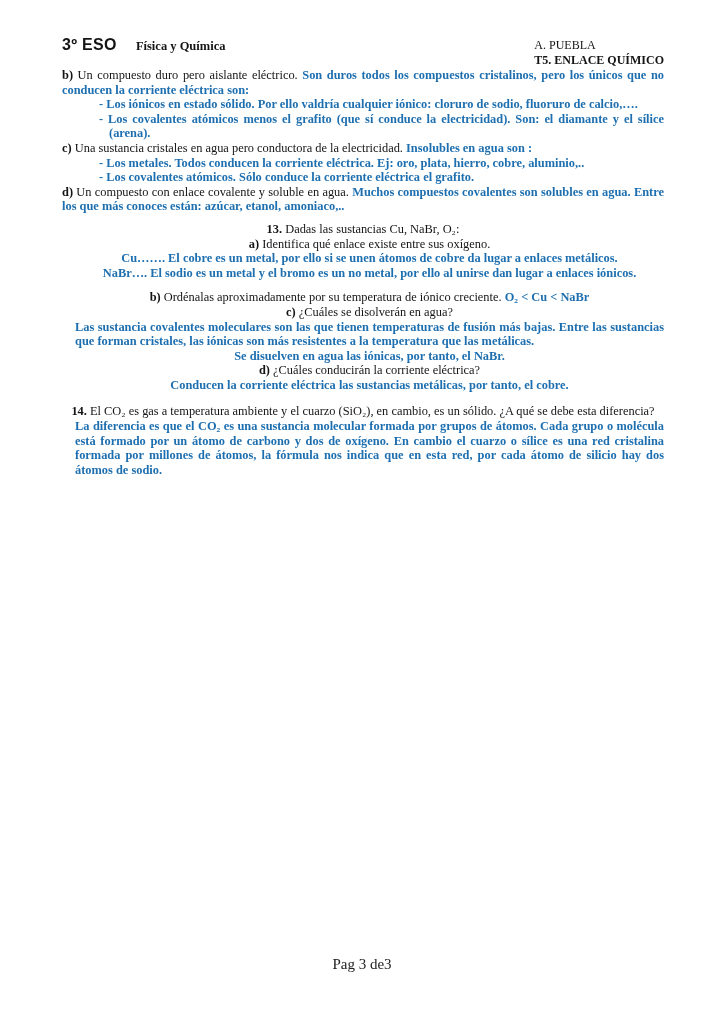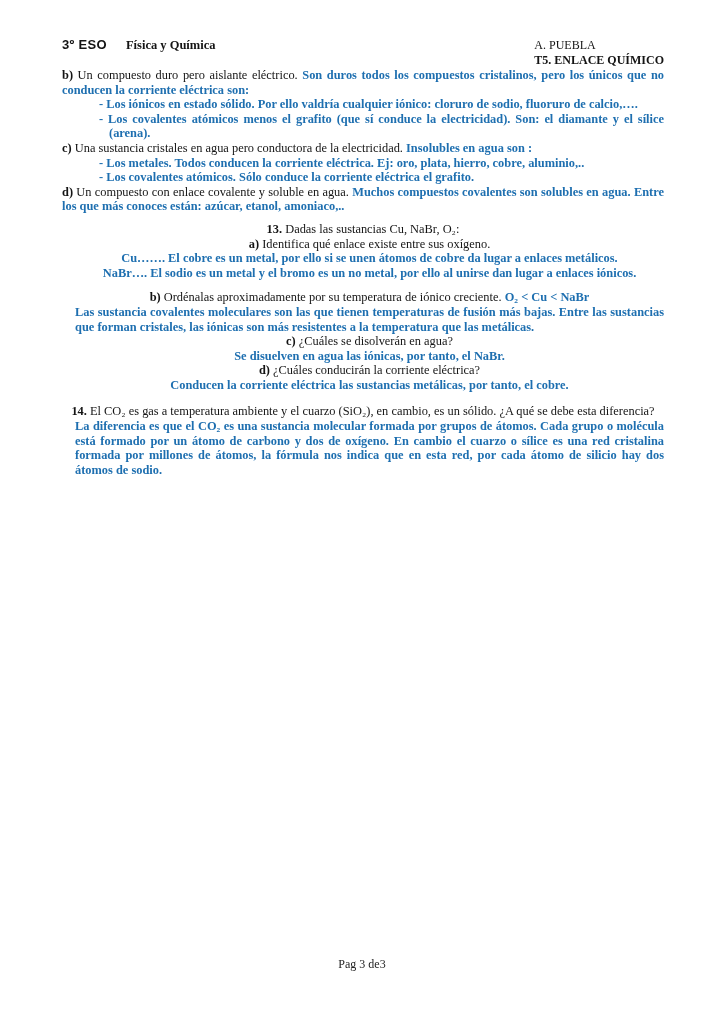--- a/index.html
+++ b/index.html
@@ -17,21 +17,21 @@
     font-size:12.4px;
     line-height:14.6px;
     color:var(--ink);
     background:#ffffff;
   }
   
   .hdr-row{display:flex;justify-content:space-between;align-items:flex-start;}
   .hdr-left{white-space:nowrap;}
   .course{
     font-family:"Liberation Sans","DejaVu Sans",sans-serif;
-    font-weight:bold;font-size:13px;letter-spacing:.3px;
+    font-weight:bold;font-size:16px;letter-spacing:.3px;
     margin-right:16px;
     margin-top:24px;
   }
   .subject{font-weight:bold;font-size:12.5px;}
   .hdr-right{text-align:left;font-size:12px;line-height:15px;}
   .unit{font-weight:bold;}
   h1.title{
     font-size:16.5px;line-height:20px;
     font-weight:bold;text-align:center;
     margin:3px 0 16px 0;
@@ -47,21 +47,21 @@
     text-indent:-10px;
     color:var(--blue);font-weight:bold;
   }
   .sub{margin-left:13px;}
   .gap-sm{margin-top:8px;}
   .gap-md{margin-top:10px;}
   .gap-lg{margin-top:12px;}
   
   .footer{
     position:absolute;left:0;right:0;bottom:52px;
-    text-align:center;font-size:12px;color:#222;
+    text-align:center;font-size:15px;color:#222;
   }
 </style>
 </head>
 <body>
 
 <div class="sheet">
 
   <div class="hdr-row">
     <div class="hdr-left">
       <span class="course">3º ESO</span>
@@ -97,24 +97,24 @@
     </p>
     <p class="sub">
       <span class="q-marker">a)</span><span> Identifica qué enlace existe entre sus oxígeno.</span>
     </p>
     <p class="sub answer">Cu……. El cobre es un metal, por ello si se unen átomos de cobre da lugar a enlaces metálicos.</p>
     <p class="sub answer">NaBr…. El sodio es un metal y el bromo es un no metal, por ello al unirse dan lugar a enlaces iónicos.</p>
 
     <p class="sub gap-md">
       <span class="q-marker">b)</span><span> Ordénalas aproximadamente por su temperatura de iónico creciente. </span><span class="answer">O₂ &lt;  Cu  &lt; NaBr</span>
     </p>
-    <p class="sub answer just"> Las sustancia covalentes moleculares son las que tienen temperaturas de fusión más bajas. Entre las sustancias que forman cristales, las iónicas son más resistentes a la temperatura que las metálicas.</p>
     <p class="sub">
       <span class="q-marker">c)</span><span> ¿Cuáles se disolverán en agua?</span>
     </p>
+    <p class="sub answer just"> Las sustancia covalentes moleculares son las que tienen temperaturas de fusión más bajas. Entre las sustancias que forman cristales, las iónicas son más resistentes a la temperatura que las metálicas.</p>
     <p class="sub answer">Se disuelven en agua las iónicas, por tanto, el NaBr.</p>
     <p class="sub">
       <span class="q-marker">d)</span><span> ¿Cuáles conducirán la corriente eléctrica?</span>
     </p>
     <p class="sub answer">Conducen la corriente eléctrica las sustancias metálicas, por tanto, el cobre.</p>
 
     <p class="gap-lg">
       <span class="q-marker">14.</span><span> El CO₂ es gas a temperatura ambiente y el cuarzo (SiO₂), en cambio, es un sólido. ¿A qué se debe esta diferencia?</span>
     </p>
     <p class="sub answer just">La diferencia es que el CO₂ es una sustancia molecular formada por grupos de átomos. Cada grupo o molécula está formado por un átomo de carbono y dos de oxígeno. En cambio el cuarzo o sílice es una red cristalina formada por millones de átomos, la fórmula nos indica que en esta red, por cada átomo de silicio hay dos átomos de sodio.</p>

